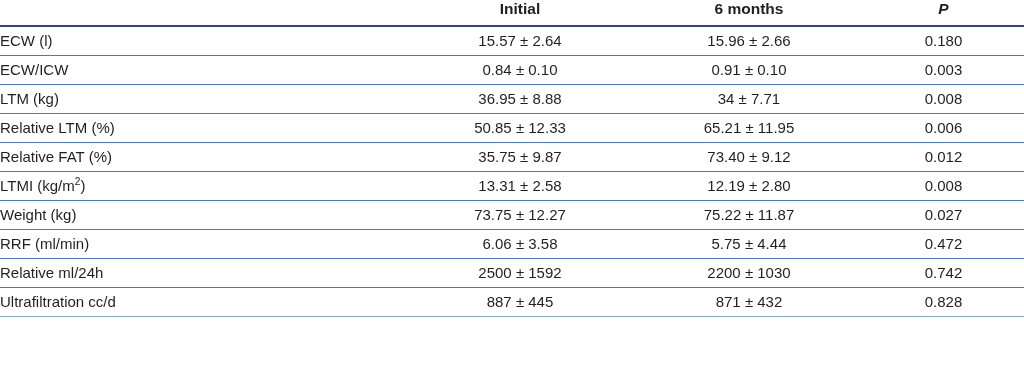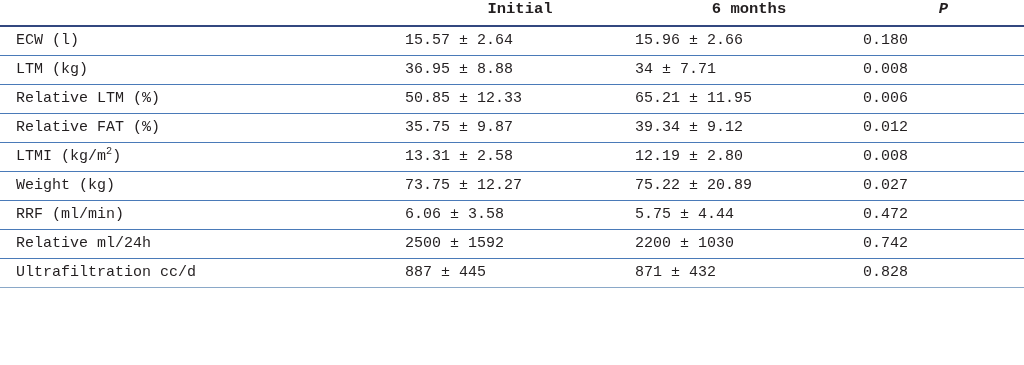--- a/index.html
+++ b/index.html
@@ -13,21 +13,20 @@
     font-family: "Liberation Sans", sans-serif;
     color: #231f20;
     overflow: hidden;
   }
 
   .table-wrap {
     width: 1024px;
     height: 278px;
     box-sizing: border-box;
     position: relative;
-    font-family: Liberation Mono, monospace;
   }
 
   table.data-table {
     width: 100%;
     border-collapse: collapse;
     table-layout: fixed;
   }
 
   
   col.c-label  { width: 405px; }
@@ -61,23 +60,24 @@
     height: 28px;
     line-height: 28px;
     border-bottom: 1.6px solid #4a7ab8;
     vertical-align: middle;
     white-space: nowrap;
     overflow: hidden;
   }
 
   tbody td.cell-label {
     text-align: left;
-    padding-left: 16px;
+    padding-left: 0;
   }
   tbody td.cell-num {
+    text-align: center;
   }
 
   tbody tr:last-child td {
     border-bottom: 1.6px solid #8aa8c8;
   }
 
   sup {
     font-size: 0.68em;
     vertical-align: super;
     line-height: 0;
@@ -103,47 +103,53 @@
       </tr>
     </thead>
     <tbody id="table-body">
         <tr>
           <td class="cell-label">ECW (l)</td>
           <td class="cell-num">15.57 ± 2.64</td>
           <td class="cell-num">15.96 ± 2.66</td>
           <td class="cell-num">0.180</td>
         </tr>
         <tr>
+          <td class="cell-label">ECW/ICW</td>
+          <td class="cell-num">0.84 ± 0.10</td>
+          <td class="cell-num">0.91 ± 0.10</td>
+          <td class="cell-num">0.003</td>
+        </tr>
+        <tr>
           <td class="cell-label">LTM (kg)</td>
           <td class="cell-num">36.95 ± 8.88</td>
           <td class="cell-num">34 ± 7.71</td>
           <td class="cell-num">0.008</td>
         </tr>
         <tr>
           <td class="cell-label">Relative LTM (%)</td>
           <td class="cell-num">50.85 ± 12.33</td>
           <td class="cell-num">65.21 ± 11.95</td>
           <td class="cell-num">0.006</td>
         </tr>
         <tr>
           <td class="cell-label">Relative FAT (%)</td>
           <td class="cell-num">35.75 ± 9.87</td>
-          <td class="cell-num">39.34 ± 9.12</td>
+          <td class="cell-num">73.40 ± 9.12</td>
           <td class="cell-num">0.012</td>
         </tr>
         <tr>
           <td class="cell-label">LTMI (kg/m<sup>2</sup>)</td>
           <td class="cell-num">13.31 ± 2.58</td>
           <td class="cell-num">12.19 ± 2.80</td>
           <td class="cell-num">0.008</td>
         </tr>
         <tr>
           <td class="cell-label">Weight (kg)</td>
           <td class="cell-num">73.75 ± 12.27</td>
-          <td class="cell-num">75.22 ± 20.89</td>
+          <td class="cell-num">75.22 ± 11.87</td>
           <td class="cell-num">0.027</td>
         </tr>
         <tr>
           <td class="cell-label">RRF (ml/min)</td>
           <td class="cell-num">6.06 ± 3.58</td>
           <td class="cell-num">5.75 ± 4.44</td>
           <td class="cell-num">0.472</td>
         </tr>
         <tr>
           <td class="cell-label">Relative ml/24h</td>

